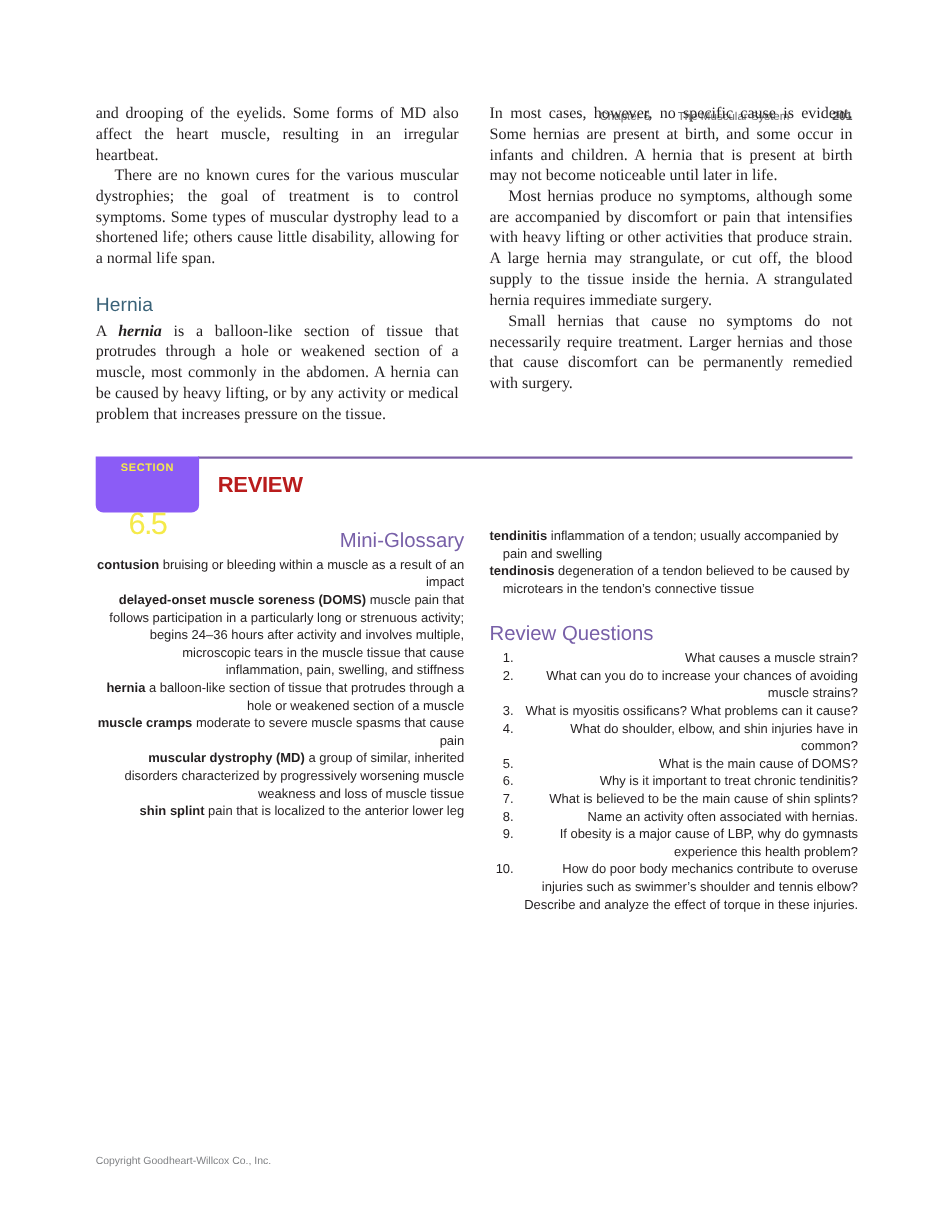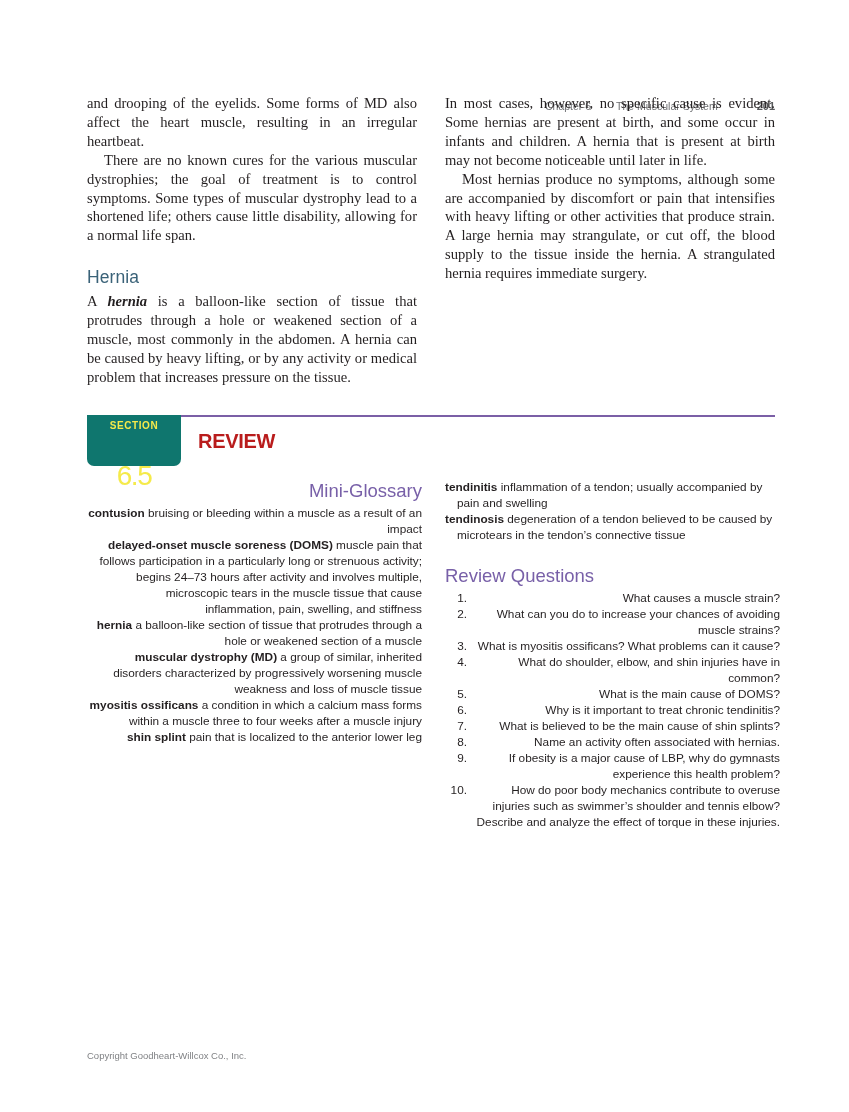--- a/index.html
+++ b/index.html
@@ -29,21 +29,21 @@
     font-family: "Liberation Sans", sans-serif; font-size: 17.5px; color: #3a6278;
     font-weight: normal; margin: 23px 0 5px 0; letter-spacing: 0.1px;
   }
   .term-italic { font-style: italic; font-weight: bold; }
 
   .section-rule {
     position: absolute; left: 180px; top: 415px; width: 595px; height: 1.5px; background: #7b5fa6;
   }
   .section-badge {
     position: absolute; left: 87px; top: 415px; width: 94px; height: 51px;
-    background: #0f766e; border-radius: 0 0 7px 7px;
+    background: #8b5cf6; border-radius: 0 0 7px 7px;
     text-align: center; color: #f5ea4a;
     font-family: "Liberation Sans", sans-serif;
   }
   .section-badge .label { font-size: 10px; font-weight: bold; letter-spacing: 0.6px; padding-top: 5px; display: block; }
   .section-badge .num { font-size: 28px; line-height: 26px; letter-spacing: -1.5px; display: block; margin-top: 32px; }
   .review-title {
     position: absolute; left: 198px; top: 430px;
     font-family: "Liberation Sans", sans-serif; font-size: 20px; font-weight: bold;
     color: #b91c1c; letter-spacing: -0.3px;
   }
@@ -84,36 +84,37 @@
 <div class="body-col" id="col-left">
   <p>and drooping of the eyelids. Some forms of MD also affect the heart muscle, resulting in an irregular heartbeat.</p>
   <p class="indent">There are no known cures for the various muscular dystrophies; the goal of treatment is to control symptoms. Some types of muscular dystrophy lead to a shortened life; others cause little disability, allowing for a normal life span.</p>
   <h2 class="h2-hernia">Hernia</h2>
   <p><span>A </span><span class="term-italic">hernia</span><span> is a balloon-like section of tissue that protrudes through a hole or weakened section of a muscle, most commonly in the abdomen. A hernia can be caused by heavy lifting, or by any activity or medical problem that increases pressure on the tissue.</span></p>
 </div>
 
 <div class="body-col" id="col-right">
   <p>In most cases, however, no specific cause is evident. Some hernias are present at birth, and some occur in infants and children. A hernia that is present at birth may not become noticeable until later in life.</p>
   <p class="indent">Most hernias produce no symptoms, although some are accompanied by discomfort or pain that intensifies with heavy lifting or other activities that produce strain. A large hernia may strangulate, or cut off, the blood supply to the tissue inside the hernia. A strangulated hernia requires immediate surgery.</p>
+  <p class="indent">Small hernias that cause no symptoms do not necessarily require treatment. Larger hernias and those that cause discomfort can be permanently remedied with surgery.</p>
 </div>
 
 <div class="section-rule"></div>
 <div class="section-badge">
   <span class="label">SECTION</span>
   <span class="num">6.5</span>
 </div>
 <div class="review-title">REVIEW</div>
 
 <div class="sans-col" id="glossary">
   <h3 class="h3-purple">Mini-Glossary</h3>
   <div class="gl-entry"><span class="gl-term">contusion</span><span> bruising or bleeding within a muscle as a result of an impact</span></div>
-  <div class="gl-entry"><span class="gl-term">delayed-onset muscle soreness (DOMS)</span><span> muscle pain that follows participation in a particularly long or strenuous activity; begins 24–73 hours after activity and involves multiple, microscopic tears in the muscle tissue that cause inflammation, pain, swelling, and stiffness</span></div>
+  <div class="gl-entry"><span class="gl-term">delayed-onset muscle soreness (DOMS)</span><span> muscle pain that follows participation in a particularly long or strenuous activity; begins 24–36 hours after activity and involves multiple, microscopic tears in the muscle tissue that cause inflammation, pain, swelling, and stiffness</span></div>
   <div class="gl-entry"><span class="gl-term">hernia</span><span> a balloon-like section of tissue that protrudes through a hole or weakened section of a muscle</span></div>
+  <div class="gl-entry"><span class="gl-term">muscle cramps</span><span> moderate to severe muscle spasms that cause pain</span></div>
   <div class="gl-entry"><span class="gl-term">muscular dystrophy (MD)</span><span> a group of similar, inherited disorders characterized by progressively worsening muscle weakness and loss of muscle tissue</span></div>
-  <div class="gl-entry"><span class="gl-term">myositis ossificans</span><span> a condition in which a calcium mass forms within a muscle three to four weeks after a muscle injury</span></div>
   <div class="gl-entry"><span class="gl-term">shin splint</span><span> pain that is localized to the anterior lower leg</span></div>
 </div>
 
 <div class="sans-col" id="glossary-right">
   <div class="gl-entry"><span class="gl-term">tendinitis</span><span> inflammation of a tendon; usually accompanied by pain and swelling</span></div>
   <div class="gl-entry"><span class="gl-term">tendinosis</span><span> degeneration of a tendon believed to be caused by microtears in the tendon’s connective tissue</span></div>
 </div>
 
 <div class="sans-col" id="review-q">
   <h3 class="h3-purple">Review Questions</h3>

